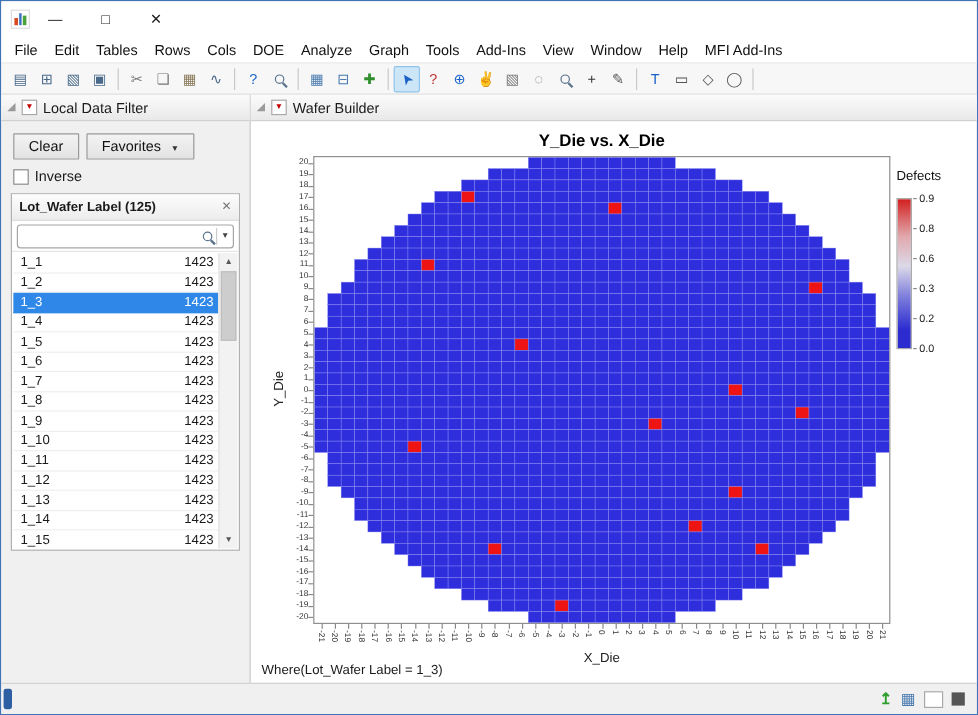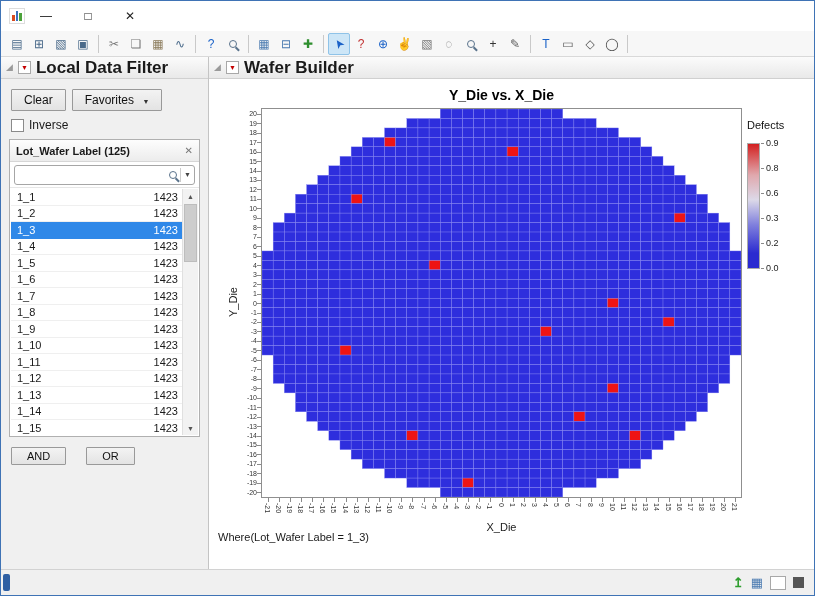--- a/index.html
+++ b/index.html
@@ -29,21 +29,21 @@
     color:#4a6a8a;border:1px solid transparent;border-radius:2px;flex:0 0 auto}
   .tb-btn.active{background:#cde6f7;border-color:#8fc3e8}
   .tb-sep{width:1px;height:18px;background:#c9c9c9;margin:0 4px;flex:0 0 auto}
   .mag{width:8px;height:8px;border:1.6px solid #5a738c;border-radius:50%;position:relative;display:inline-block}
   .mag::after{content:"";position:absolute;width:5px;height:1.6px;background:#5a738c;transform:rotate(45deg);left:5px;top:7px}
 
   
   .content{flex:1;display:flex;min-height:0}
   .panel-header{height:22px;background:linear-gradient(#fbfbfb,#e9e9e9);border-bottom:1px solid #d0d0d0;
     display:flex;align-items:center;gap:5px;padding:0 5px;flex:0 0 auto}
-  .panel-title{font-weight:bold;font-size:17px;color:#1a1a1a;white-space:nowrap}
+  .panel-title{font-weight:normal;font-size:12px;color:#1a1a1a;white-space:nowrap}
   .disclosure{color:#9a9a9a;font-size:9px;line-height:1}
   .red-triangle{width:13px;height:13px;background:#fff;border:1px solid #a8a8a8;display:flex;align-items:center;justify-content:center;flex:0 0 auto}
   .red-triangle span{color:#c40000;font-size:7px;line-height:1}
 
   
   .filter-panel{width:208px;background:#f0f0f0;border-right:1px solid #c4c4c4;display:flex;flex-direction:column;flex:0 0 auto}
   .filter-body{flex:1;position:relative}
   .btn{background:linear-gradient(#f3f3f3,#e3e3e3);border:1px solid #999;font-size:12px;height:22px;
     padding:0 12px;font-family:inherit;color:#111;border-radius:1px}
   .btn .dd{font-size:7px;margin-left:5px;color:#333}
@@ -112,20 +112,36 @@
         <i></i>
         <i></i>
       </span>
     <div class="win-controls">
       <div class="win-btn">—</div>
       <div class="win-btn">□</div>
       <div class="win-btn">✕</div>
     </div>
   </div>
 
+  <div class="menubar" id="menubar">
+      <div class="menu-item">File</div>
+      <div class="menu-item">Edit</div>
+      <div class="menu-item">Tables</div>
+      <div class="menu-item">Rows</div>
+      <div class="menu-item">Cols</div>
+      <div class="menu-item">DOE</div>
+      <div class="menu-item">Analyze</div>
+      <div class="menu-item">Graph</div>
+      <div class="menu-item">Tools</div>
+      <div class="menu-item">Add-Ins</div>
+      <div class="menu-item">View</div>
+      <div class="menu-item">Window</div>
+      <div class="menu-item">Help</div>
+      <div class="menu-item">MFI Add-Ins</div>
+    </div>
 
   <div class="toolbar" id="toolbar">
       <div class="tb-btn">
         <span style="display: inline-block;">▤</span>
       </div>
       <div class="tb-btn">
         <span style="display: inline-block;">⊞</span>
       </div>
       <div class="tb-btn">
         <span style="display: inline-block;">▧</span>
@@ -302,24 +318,20 @@
               <div class="flt-row">
                 <span class="flt-label">1_15</span>
                 <span class="flt-count">1423</span>
               </div>
             </div>
           <div class="scrollbar">
             <div class="sb-arrow">▲</div>
             <div class="sb-thumb"></div>
             <div class="sb-arrow sb-down">▼</div>
           </div>
-        </div>
-        <div class="andor-row">
-          <button class="btn small">AND</button>
-          <button class="btn small">OR</button>
         </div>
       </div>
     </div>
 
     <div class="graph-panel">
       <div class="panel-header">
         <span class="disclosure">◢</span>
         <span class="red-triangle">
             <span>▼</span>
           </span>

